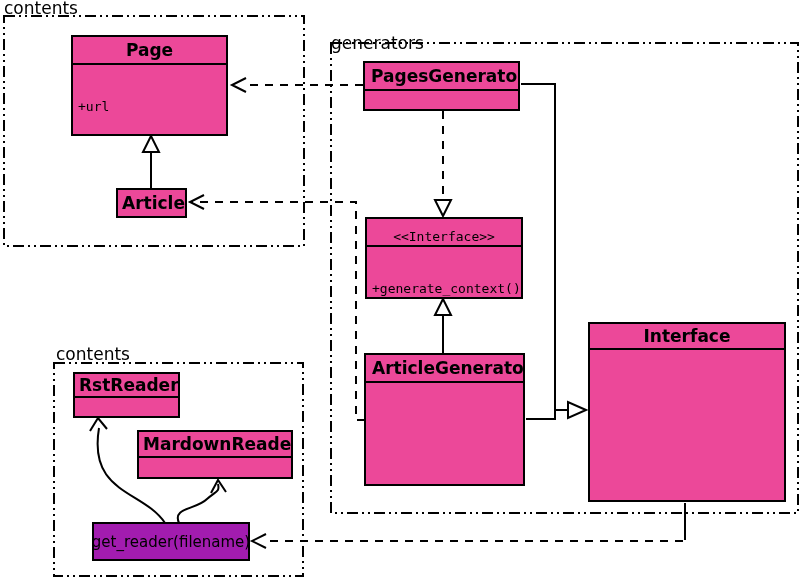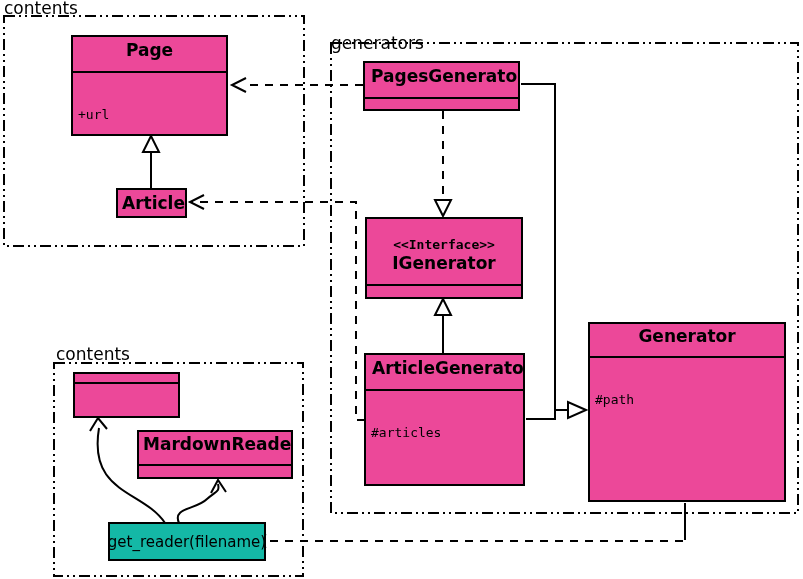--- a/index.html
+++ b/index.html
@@ -6,30 +6,30 @@
   html, body { width: 803px; height: 579px; background: #ffffff; position: relative;
     font-family: "DejaVu Sans", sans-serif; }
   #canvas { position: relative; width: 803px; height: 579px; overflow: hidden; background: #ffffff; }
   svg.wires { position: absolute; left: 0; top: 0; z-index: 0; }
   .pkg-label { position: absolute; z-index: 2; font-size: 17px; color: #000;
     font-family: "DejaVu Sans", sans-serif; line-height: 17px; }
   .uml-class { position: absolute; z-index: 1; background: #ec4899; border: 2px solid #000;
     overflow: hidden; display: flex; flex-direction: column; }
   .uml-title { font-weight: bold; font-size: 17px; line-height: 20px; text-align: center;
     padding: 3px 6px; font-family: "DejaVu Sans", sans-serif; }
-  .uml-stereo { font-weight: bold; font-size: 13px; line-height: 16px; text-align: center;
-    font-family: "DejaVu Sans Mono", monospace; padding-top: 18px; }
+  .uml-stereo { font-weight: normal; font-size: 13px; line-height: 16px; text-align: center;
+    font-family: "DejaVu Sans Mono", monospace; padding-top: 10px; }
   .uml-title.with-stereo { padding-top: 0; }
   .uml-sec { border-top: 2px solid #000; padding: 2px 5px 1px;
     font-family: "DejaVu Sans Mono", monospace; font-size: 13px; line-height: 16px;
-    white-space: pre; margin-top: 8px; }
+    white-space: pre; }
   .uml-sec div { height: 16px; }
-  .plain-node { position: absolute; z-index: 1; background: #14b8a6; border: 2px solid #000;
+  .plain-node { position: absolute; z-index: 1; background: #a21caf; border: 2px solid #000;
     display: flex; align-items: center; justify-content: center;
-    font-size: 15px; font-family: "DejaVu Sans", sans-serif; margin-left: 16px; }
+    font-size: 15px; font-family: "DejaVu Sans", sans-serif; }
 </style>
 </head>
 <body>
 
 <div id="canvas">
 
   <svg class="wires" width="803" height="579" viewBox="0 0 803 579">
 
     <rect x="4" y="16" width="300" height="230" fill="none" stroke="#000" stroke-width="2" stroke-dasharray="11 4 2 4 2 4"></rect>
     <rect x="331" y="43" width="467" height="470" fill="none" stroke="#000" stroke-width="2" stroke-dasharray="11 4 2 4 2 4"></rect>
@@ -85,49 +85,47 @@
 
   <div class="uml-class" style="left:363px; top:61px; width:157px; height:50px;">
     <div class="uml-title">PagesGenerator</div>
     <div class="uml-sec">
       
     </div>
   </div>
 
   <div class="uml-class" style="left:365px; top:217px; width:158px; height:82px;">
     <div class="uml-stereo">&lt;&lt;Interface&gt;&gt;</div>
-    <div class="uml-title with-stereo">IGenerator</div>
     <div class="uml-sec">
       <div>+generate_context()</div>
       
     </div>
   </div>
 
   <div class="uml-class" style="left:364px; top:353px; width:161px; height:133px;">
     <div class="uml-title">ArticleGenerator</div>
     <div class="uml-sec">
-      <div>#articles</div>
       
       
     </div>
 
   </div>
 
   <div class="uml-class" style="left:588px; top:322px; width:198px; height:180px;">
-    <div class="uml-title" style="padding:2px 6px;">Generator</div>
+    <div class="uml-title" style="padding:2px 6px;">Interface</div>
     <div class="uml-sec">
-      <div>#path</div>
       
       
       
     </div>
 
   </div>
 
   <div class="uml-class" style="left:73px; top:372px; width:107px; height:46px;">
+    <div class="uml-title" style="padding:1px 4px;">RstReader</div>
     <div class="uml-sec">
       
     </div>
   </div>
 
   <div class="uml-class" style="left:137px; top:430px; width:156px; height:49px;">
     <div class="uml-title" style="padding:2px 4px;">MardownReader</div>
     <div class="uml-sec">
       
     </div>

